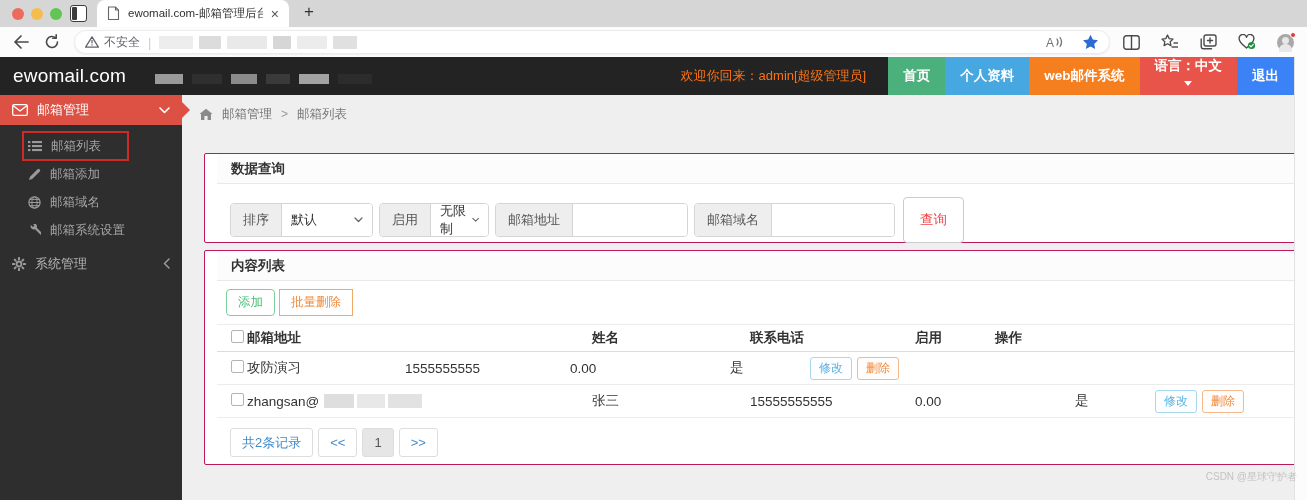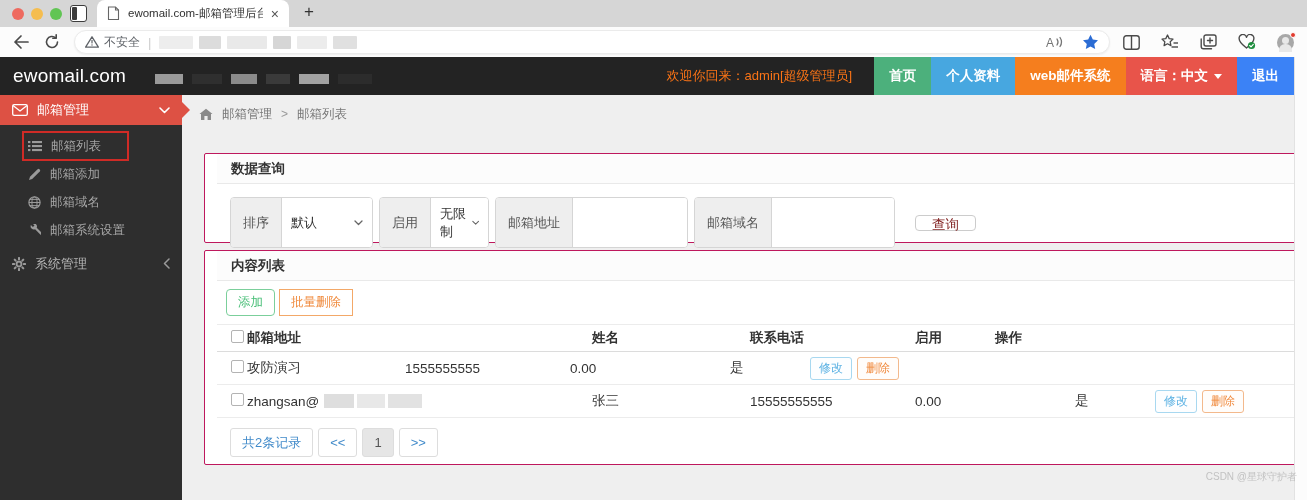--- a/index.html
+++ b/index.html
@@ -69,27 +69,27 @@
   .breadcrumb { height:38px; display:flex; align-items:center; padding-left:17px; color:#777; font-size:12.5px; gap:9px; }
   .crumb-sep { color:#999; font-size:12px; }
 
   .panel { position:absolute; left:22px; width:1096px; background:#fff; border:1px solid #be185d; border-radius:2px;padding-left:12px; }
   .panel-hd { height:30px; line-height:29px; padding-left:14px; font-size:13.5px; font-weight:bold; color:#333;
               background:#fcfcfc; border-bottom:1px solid #e9e9e9; border-radius:2px 2px 0 0; }
   .panel-query { top:58px; height:90px; }
   .panel-list  { top:155px; height:215px; }
 
   .qform { display:flex; align-items:center; padding:13px 0 0 13px; gap:6px; }
-  .igroup { display:flex; align-items:stretch; height:51px; border:1px solid #d5d5d5; border-radius:4px; overflow:hidden; background:#fff; }
+  .igroup { display:flex; align-items:stretch; height:34px; border:1px solid #d5d5d5; border-radius:4px; overflow:hidden; background:#fff; }
   .iaddon { background:#eee; border-right:1px solid #d5d5d5; display:flex; align-items:center; padding:0 12px; color:#555; font-size:13px; white-space:nowrap; }
   .iselect { display:flex; align-items:center; justify-content:space-between; padding:0 9px; background:#fff; cursor:pointer; }
   .iselect .val { font-size:13px; color:#333; }
   .itext { border:none; outline:none; font-size:13px; padding:0 9px; background:#fff; font-family:inherit; }
-  .btn-query { height:16px; margin-left:14px; padding:0 16px; background:#fff; border:1px solid #ccc; border-radius:4px;
-               font-size:13.5px; color:#7f1d1d; cursor:pointer; font-family:inherit; }
+  .btn-query { height:46px; margin-left:2px; padding:0 16px; background:#fff; border:1px solid #ccc; border-radius:4px;
+               font-size:13.5px; color:#ef4444; cursor:pointer; font-family:inherit; }
 
   .act-row { display:flex; gap:4px; padding:8px 0 0 9px; }
   .btn-add { padding:4px 11px; font-size:12.5px; color:#44bd74; background:#fff; border:1px solid #7bcf9b; border-radius:4px; cursor:pointer; font-family:inherit; }
   .btn-batch { padding:4px 11px; font-size:12.5px; color:#f08a3c; background:#fff; border:1px solid #f3a868; border-radius:0; cursor:pointer; font-family:inherit; }
 
   .tbl { margin-top:8px; }
   .trow { display:flex; align-items:center; }
   .trow.head { height:28px; font-weight:bold; border-top:1px solid #ececec; border-bottom:1px solid #dcdcdc; font-size:13.5px; }
   .trow.data { height:33px; border-bottom:1px solid #ececec; font-size:13.5px; }
   .c0 { width:30px; padding-left:14px; }
@@ -208,21 +208,21 @@
   <span class="welcome">欢迎你回来：admin[超级管理员]</span>
   <div class="hbtn" style="background-color: rgb(76, 176, 124);">
     <span>首页</span>
   </div>
   <div class="hbtn" style="background-color: rgb(71, 167, 224);">
     <span>个人资料</span>
   </div>
   <div class="hbtn" style="background-color: rgb(245, 126, 30);">
     <span>web邮件系统</span>
   </div>
-  <div class="hbtn" style="background-color: rgb(232, 84, 74);">
+  <div class="hbtn" style="background-color: rgb(232, 84, 74); flex-direction: column;">
     <span>语言：中文</span>
     <span class="caret-down"></span>
   </div>
   <div class="hbtn" style="background-color: #3b82f6;">
     <span>退出</span>
   </div>
 </div>
 
 <div class="sidebar">
   <div class="side-main">

